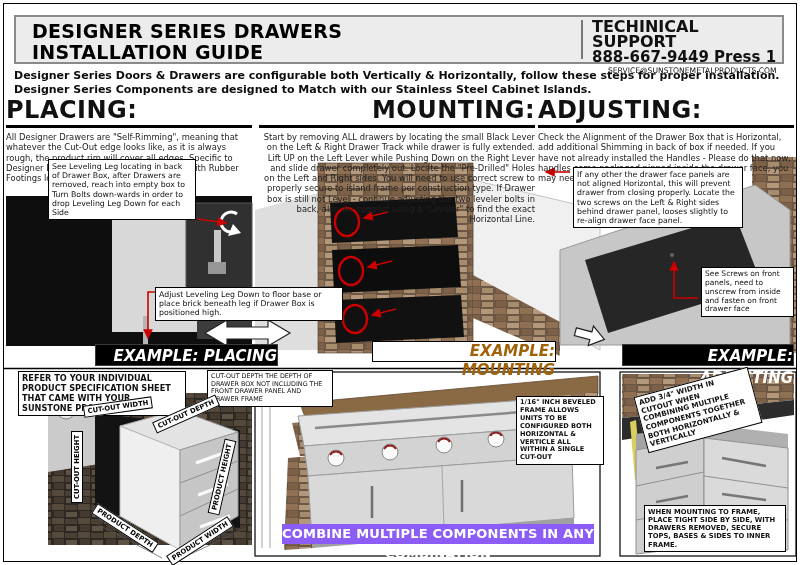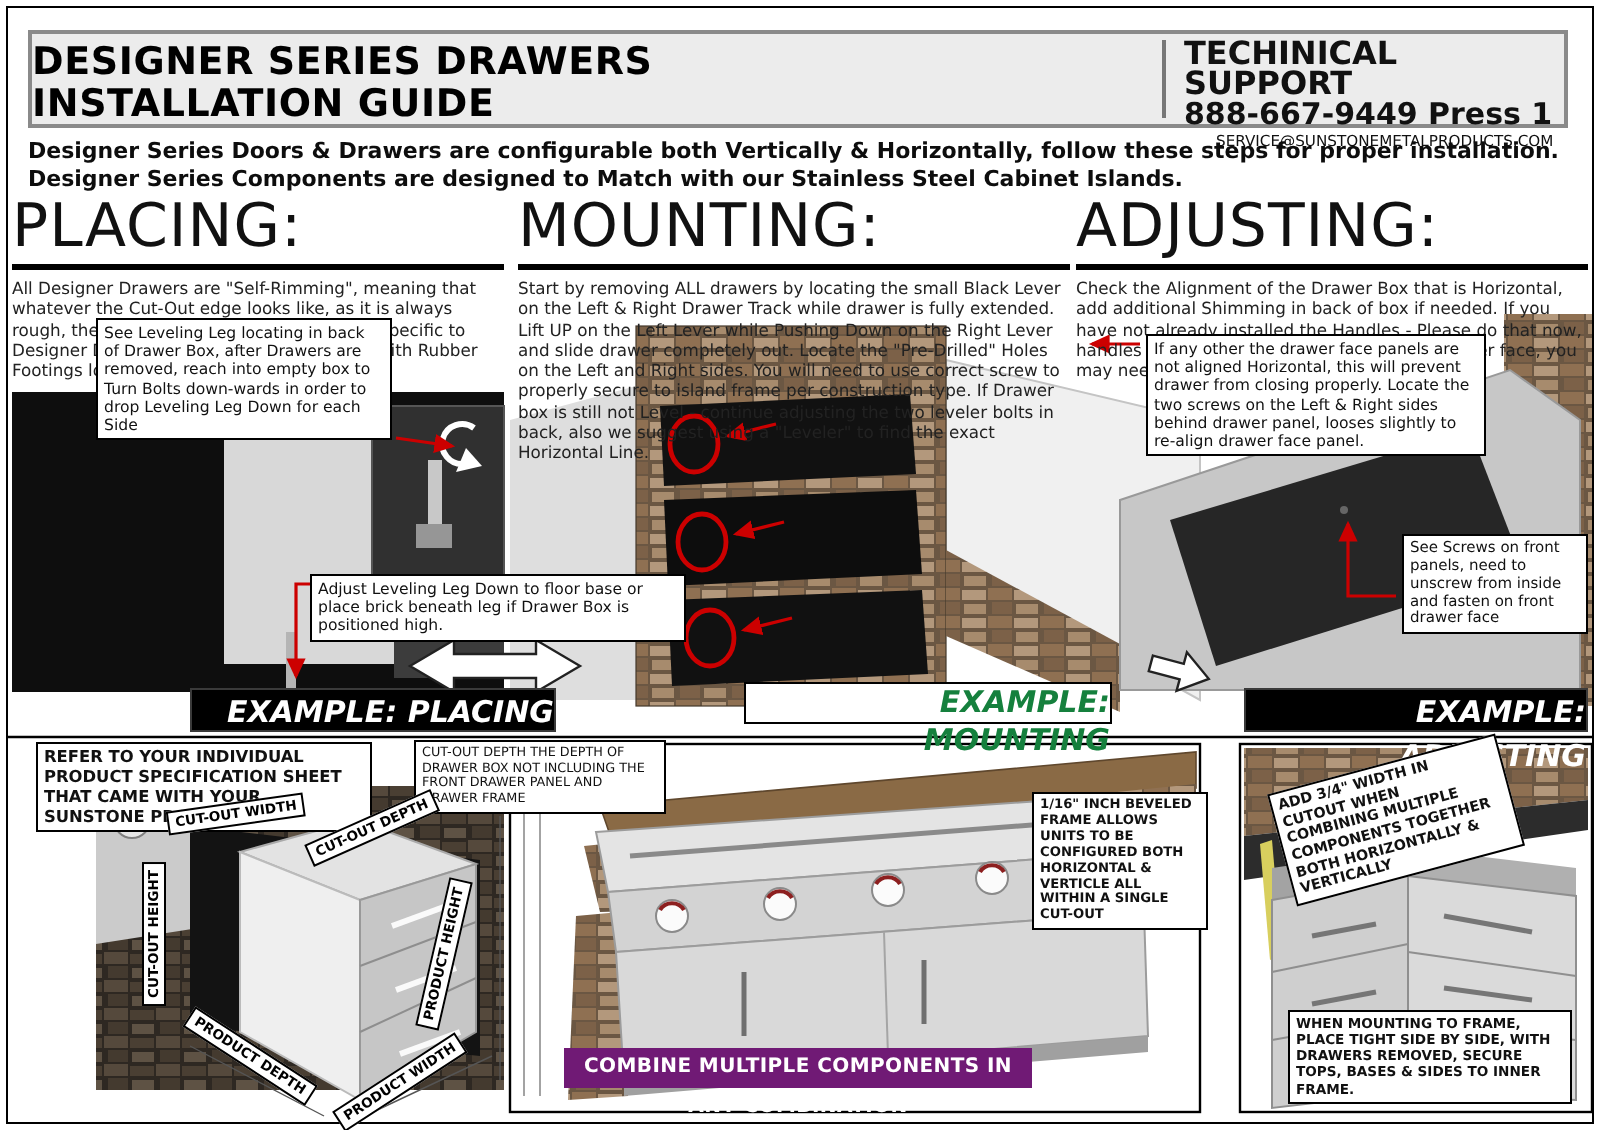--- a/index.html
+++ b/index.html
@@ -11,46 +11,46 @@
   .abs { position:absolute; }
   svg.art { position:absolute; left:0; top:0; z-index:1; }
   .ov { position:absolute; z-index:2; }
 
   .header-box { left:14px; top:15px; width:770px; height:49px; background:#ececec; border:2px solid #8a8a8a; box-sizing:border-box; }
   .title { left:24px; top:19px; font-weight:bold; font-size:19px; line-height:21px; letter-spacing:.3px; color:#000; }
 
   .intro { left:14px; top:69px; width:772px; font-weight:bold; font-size:11px; line-height:1.25; color:#0d0d0d; }
 
   .col { top:96px; }
-  .col h2 { margin:0; font-size:30px; font-weight:normal; letter-spacing:.5px; border-bottom:3.5px solid #000; padding-bottom:1px; }
+  .col h2 { margin:0; font-size:24px; font-weight:bold; letter-spacing:.5px; border-bottom:3.5px solid #000; padding-bottom:1px; }
   .col .body { margin-top:4px; font-size:8.4px; line-height:1.22; color:#222; }
   .col-placing  { left:6px;   width:246px; }
-  .col-mounting { left:259px; width:276px; }
+  .col-mounting { left:259px; width:276px;text-align:right; }
   .col-adjusting{ left:538px; width:256px; }
 
   .callout { background:#fff; border:1px solid #000; padding:2px 3px; line-height:1.18; color:#111; box-sizing:border-box; }
   .c-leg    { left:48px;  top:159px; width:148px; font-size:7.8px; }
   .c-adjust { left:155px; top:287px; width:188px; font-size:7.8px; }
   .c-face   { left:573px; top:167px; width:170px; font-size:7.8px; }
   .c-screws { left:701px; top:267px; width:93px;  font-size:7.5px; }
 
   .example { font-weight:bold; font-size:15px; text-align:right; box-sizing:border-box;font-style:italic; }
   .ex-placing  { left:95px;  top:344px; width:183px; height:22px; line-height:22px; background:#000; color:#fff; border:1px solid #3a3a3a; }
-  .ex-mounting { left:372px; top:341px; width:184px; height:21px; line-height:19px; background:#fff; color:#15803d; border:1.5px solid #000; }
+  .ex-mounting { left:372px; top:341px; width:184px; height:21px; line-height:19px; background:#fff; color:#a16207; border:1.5px solid #000; }
   .ex-adjusting{ left:622px; top:344px; width:172px; height:22px; line-height:22px; background:#000; color:#fff; border:1px solid #3a3a3a; }
 
   .note { background:#fff; border:1px solid #000; padding:2px 3px; line-height:1.2; box-sizing:border-box; color:#111; }
   .n-spec   { left:18px;  top:371px; width:168px; font-size:8.2px; font-weight:bold; border-width:1.5px; }
   .n-cutout { left:207px; top:370px; width:126px; font-size:6.4px; }
   .n-bevel  { left:516px; top:396px; width:88px;  font-size:6.6px; font-weight:600; }
   .n-addw   { left:639px; top:381px; width:118px; font-size:7.2px; font-weight:bold; transform:rotate(-15deg); transform-origin:center; }
   .n-frame  { left:644px; top:505px; width:142px; font-size:6.8px; font-weight:bold; }
 
-  .banner { left:282px; top:524px; width:234px; height:20px; background:#701a75; color:#fff;
-            font-weight:bold; font-size:10px; line-height:20px; text-align:center; letter-spacing:.2px; }
+  .banner { left:282px; top:524px; width:312px; height:20px; background:#8b5cf6; color:#fff;
+            font-weight:bold; font-size:13px; line-height:20px; text-align:center; letter-spacing:.2px; }
 
   .dim { font-weight:bold; font-size:6.8px; white-space:nowrap; border:1px solid #000; background:#fff; padding:1px 3px; color:#000; }
   .d-cw { left:118px; top:407px; transform:translate(-50%,-50%) rotate(-8deg); }
   .d-cd { left:186px; top:414px; transform:translate(-50%,-50%) rotate(-24deg); }
   .d-ch { left:77px;  top:467px; transform:translate(-50%,-50%) rotate(-90deg); }
   .d-ph { left:222px; top:477px; transform:translate(-50%,-50%) rotate(-77deg); }
   .d-pd { left:125px; top:528px; transform:translate(-50%,-50%) rotate(33deg); }
   .d-pw { left:200px; top:541px; transform:translate(-50%,-50%) rotate(-33deg); }
 </style>
 </head>
@@ -192,21 +192,21 @@
       <line x1="704" y1="512" x2="788" y2="520" stroke="#8f8f8f"></line>
       <line x1="722" y1="458" x2="766" y2="466" stroke="#767676" stroke-width="2.5"></line>
       <line x1="722" y1="494" x2="766" y2="500" stroke="#767676" stroke-width="2.5"></line>
       <line x1="724" y1="528" x2="766" y2="534" stroke="#767676" stroke-width="2.5"></line>
     </g>
   </svg>
 
   <div class="frame"></div>
 
   <div class="abs ov header-box">
-    <div class="abs title" style="left:0;top:4px;">
+    <div class="abs title" style="left:16px;top:4px;">
       <div>DESIGNER SERIES DRAWERS</div>
       <div>INSTALLATION GUIDE</div>
     </div>
     <div class="abs" style="left:565px;top:3px;width:2px;height:39px;background:#777;"></div>
     <div class="abs" style="left:576px;top:2px;width:190px;">
       <div class="s1" style="font-weight:bold;font-size:16px;line-height:15px;">TECHINICAL SUPPORT</div>
       <div class="s2" style="font-weight:bold;font-size:15px;line-height:17px;">888-667-9449 Press 1</div>
       <div class="s3" style="font-size:7.6px;line-height:10px;margin-left:16px;">SERVICE@SUNSTONEMETALPRODUCTS.COM</div>
     </div>
   </div>

